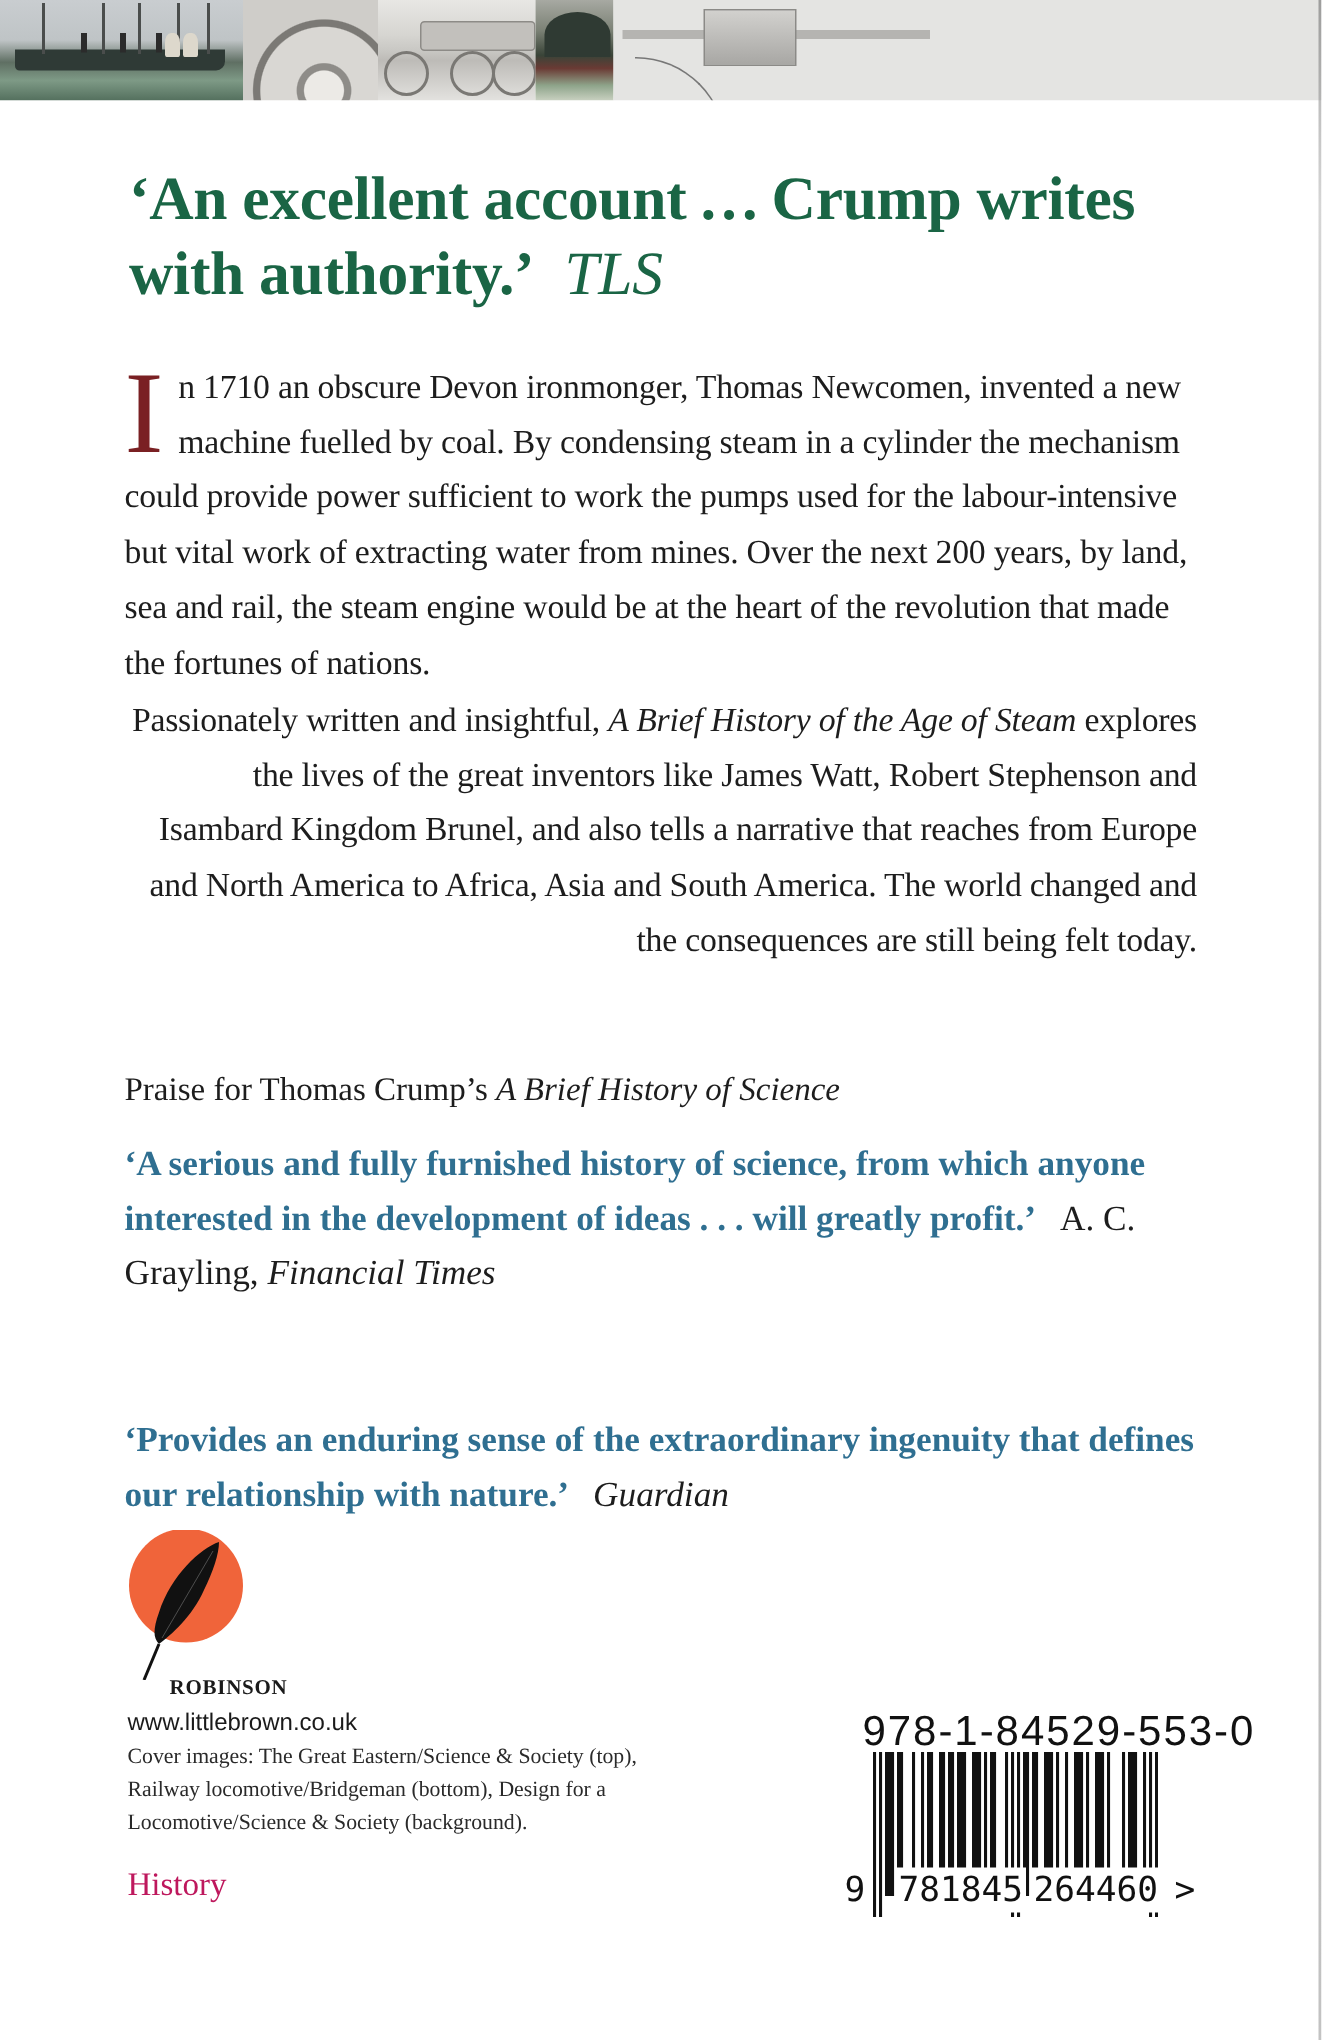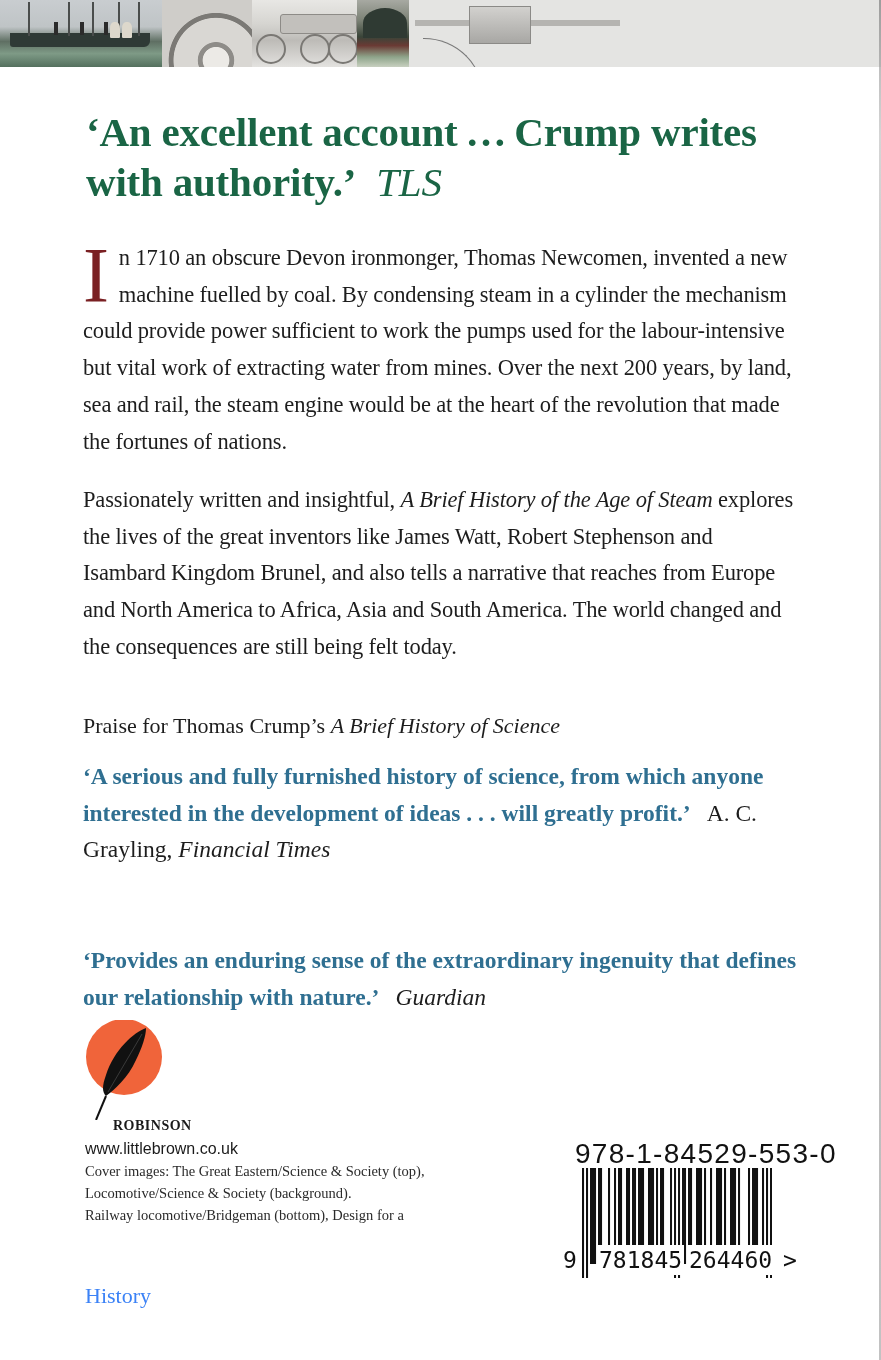--- a/index.html
+++ b/index.html
@@ -30,21 +30,21 @@
     position: absolute; left: 82px; top: 103px; width: 700px; margin: 4px;
     color: #1a6545; font-size: 41px; line-height: 50px; font-weight: 700; letter-spacing: -0.2px;
   }
   .headline .src { font-style: italic; font-weight: 400; }
 
   .para {
     position: absolute; left: 83px; width: 715px; margin: 0;
     font-size: 22.5px; line-height: 36.7px; color: #1d1d1d; letter-spacing: -0.15px;
   }
   .p1 { top: 240px; }
-  .p2 { top: 482px; }
+  .p2 { top: 462px; text-align: right; }
   .dropcap {
     float: left; color: #7a2023; font-size: 78px; line-height: 62px; margin: 4px 10px 0 0;
     font-family: "Liberation Serif", serif;
   }
   .it { font-style: italic; }
 
   .praise-head { position: absolute; left: 83px; top: 708px; margin: 0; font-size: 22px; line-height: 36px; color: #1d1d1d; }
   .quote {
     position: absolute; left: 83px; width: 715px; margin: 0;
     color: #2f6f91; font-weight: 700; font-size: 23.5px; line-height: 36.5px;
@@ -52,21 +52,21 @@
   .q1 { top: 758px; }
   .q2 { top: 894px; margin-top: 48px; }
   .attr { color: #1d1d1d; font-weight: 400; margin-left: 16px; }
   .attr .it { font-style: italic; }
 
   .logo { position: absolute; left: 84px; top: 1020px; width: 82px; height: 100px; }
   .logo-text { position: absolute; left: 85px; top: 1118px; font-family: Liberation Serif, serif; font-weight: 700; font-size: 14px; letter-spacing: 0.5px; color: #1a1a1a; padding-left: 28px; }
   .url { position: absolute; left: 85px; top: 1140px; font-family: "Liberation Sans", sans-serif; font-size: 16px; color: #1a1a1a; }
   .credits { position: absolute; left: 85px; top: 1160px; font-size: 14.5px; line-height: 22px; color: #2a2a2a; margin: 0; }
   .credits div { white-space: nowrap; }
-  .genre { position: absolute; left: 85px; top: 1243px; font-size: 22px; color: #3b82f6; margin-top: 40px; }
+  .genre { position: absolute; left: 85px; top: 1243px; font-size: 22px; color: #be185d; }
 
   .isbn { position: absolute; left: 575px; top: 1138px; font-family: "Liberation Sans", sans-serif; font-size: 28px; letter-spacing: 1.3px; color: #111; }
   .barcode { position: absolute; left: 582px; top: 1168px; width: 190px; height: 110px; }
   .bc-digits { position: absolute; top: 1245px; font-family: "DejaVu Sans Mono", "Liberation Mono", monospace; font-size: 23px; color: #111; background: #fff; line-height: 30px; }
   .bc-first { left: 563px; background: transparent; }
   .bc-left { left: 597px; padding: 0 2px; }
   .bc-right { left: 687px; padding: 0 2px; }
   .bc-arrow { left: 783px; background: transparent; }
 
   .right-edge { position: absolute; left: 879px; top: 0; width: 2px; height: 1360px; background: linear-gradient(180deg, #6e6e6e 0%, #b9b9b9 10%, #8a8a8a 60%, #9a9a9a 100%); opacity: 0.6; }
@@ -121,22 +121,22 @@
   <circle cx="40" cy="37" r="38" fill="#f0643a"></circle>
   <path d="M62 8 C 50 12, 30 30, 22 55 C 18 66, 18 72, 22 76 C 30 70, 44 58, 52 40 C 58 28, 62 16, 62 8 Z" fill="#111"></path>
   <path d="M22 76 L 12 100" stroke="#111" stroke-width="2"></path>
   <path d="M58 14 L 24 72" stroke="#555" stroke-width="0.6"></path>
 </svg>
 <div class="logo-text">ROBINSON</div>
 <div class="url">www.littlebrown.co.uk</div>
 
 <div class="credits">
   <div>Cover images: The Great Eastern/Science &amp; Society (top),</div>
+  <div>Railway locomotive/Bridgeman (bottom), Design for a</div>
   <div>Locomotive/Science &amp; Society (background).</div>
-  <div>Railway locomotive/Bridgeman (bottom), Design for a</div>
 </div>
 <div class="genre">History</div>
 
 <div class="isbn">978-1-84529-553-0</div>
 <svg class="barcode" id="barcode-svg" viewBox="0 0 190 110" preserveAspectRatio="none">
     <rect x="0.00" y="0" width="2.05" height="110" fill="#111"></rect>
     <rect x="4.00" y="0" width="2.05" height="110" fill="#111"></rect>
     <rect x="8.00" y="0" width="2.05" height="96" fill="#111"></rect>
     <rect x="10.00" y="0" width="2.05" height="96" fill="#111"></rect>
     <rect x="12.00" y="0" width="2.05" height="96" fill="#111"></rect>

